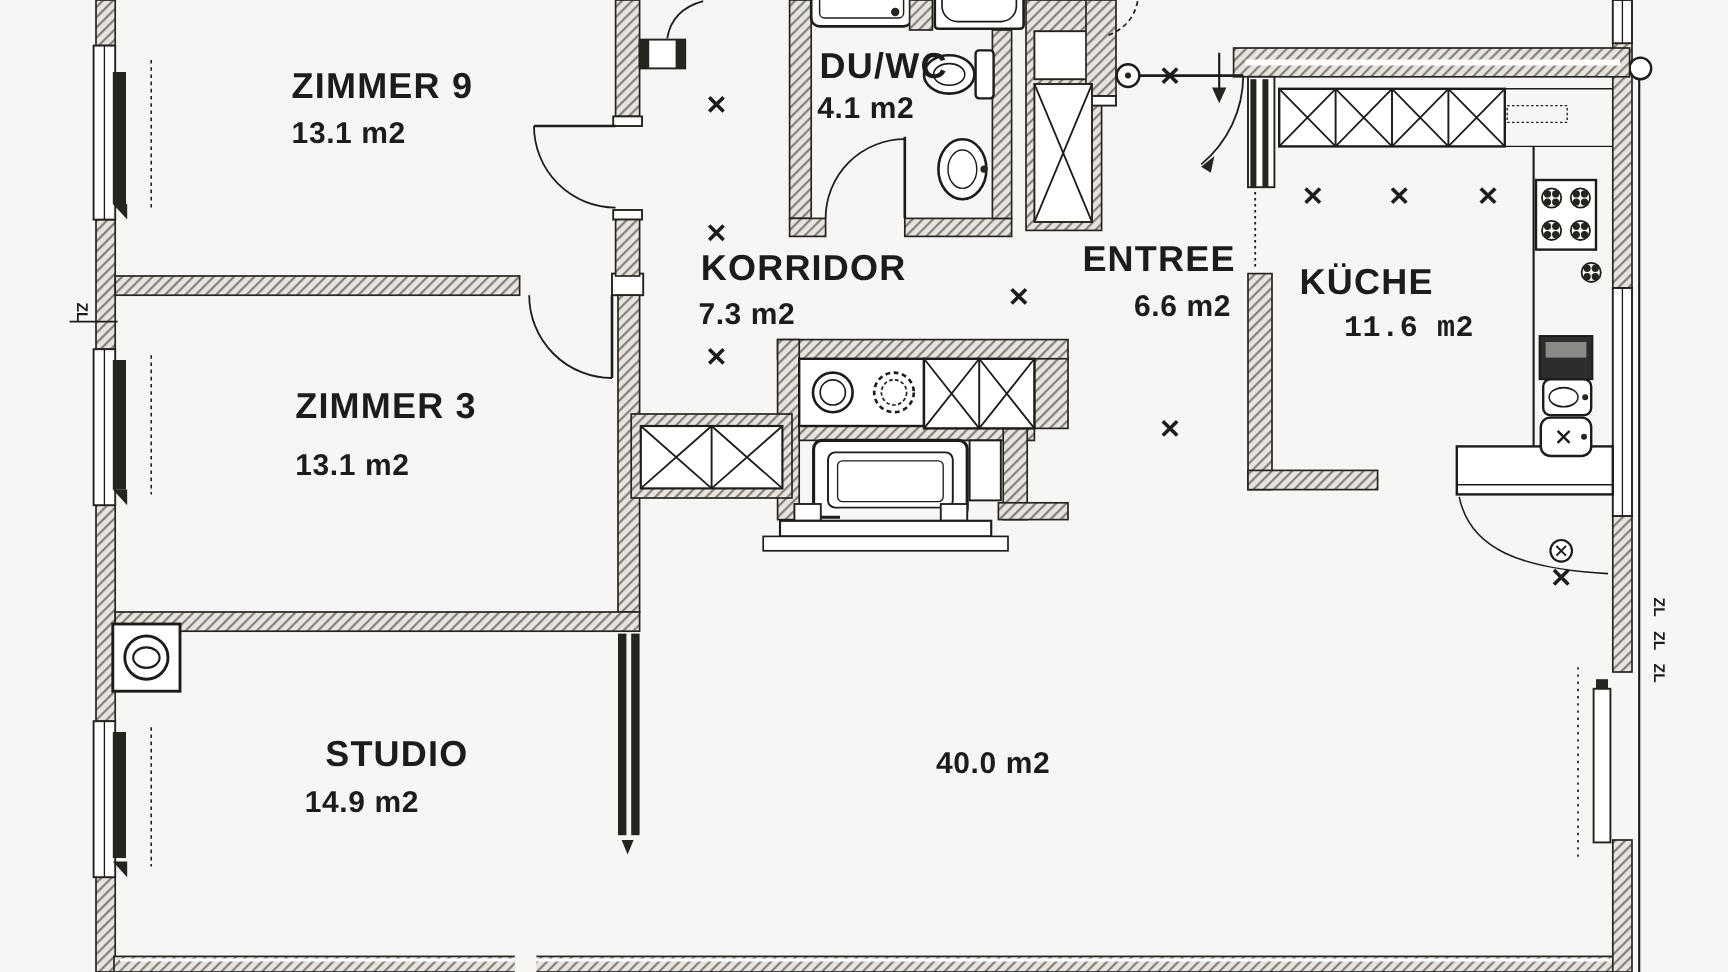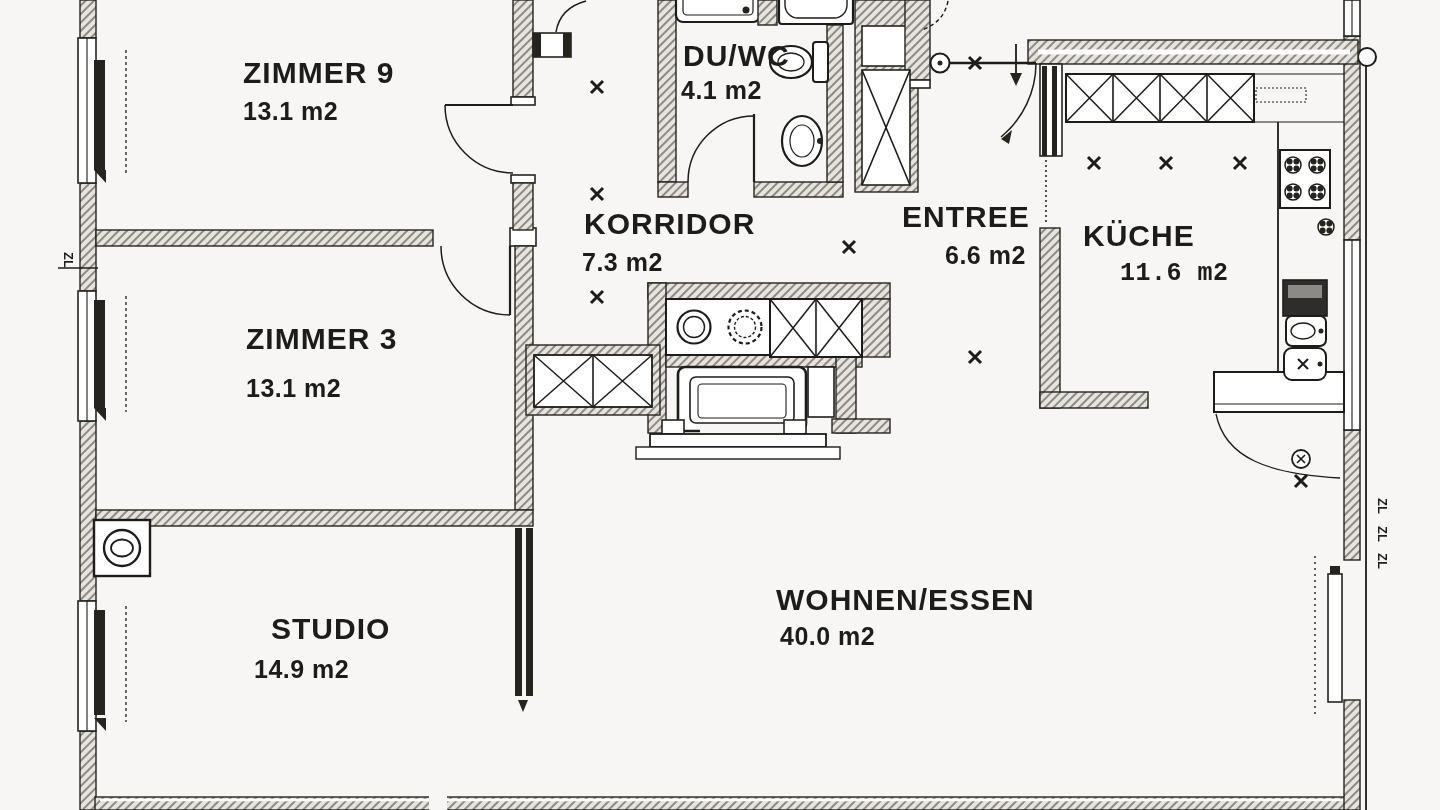--- a/index.html
+++ b/index.html
@@ -320,16 +320,15 @@
 
   <div class="lbl rname" style="left:683px; top:41px;">DU/WC</div>
   <div class="lbl rarea" style="left:681px; top:78px;">4.1 m2</div>
 
   <div class="lbl rname" style="left:902px; top:202px;">ENTREE</div>
   <div class="lbl rarea" style="left:905px; top:243px;margin-left:40px;">6.6 m2</div>
 
   <div class="lbl rname" style="left:1083px; top:221px;text-align:right;">KÜCHE</div>
   <div class="lbl rarea" style="left:1120px; top:261px;font-family:Liberation Mono, monospace;">11.6 m2</div>
 
-  <div class="lbl rname" style="left:776px; top:585px;">WOHNEN/ESSEN</div>
   <div class="lbl rarea" style="left:780px; top:624px;">40.0 m2</div>
 
 </div>
 
 </body></html>

